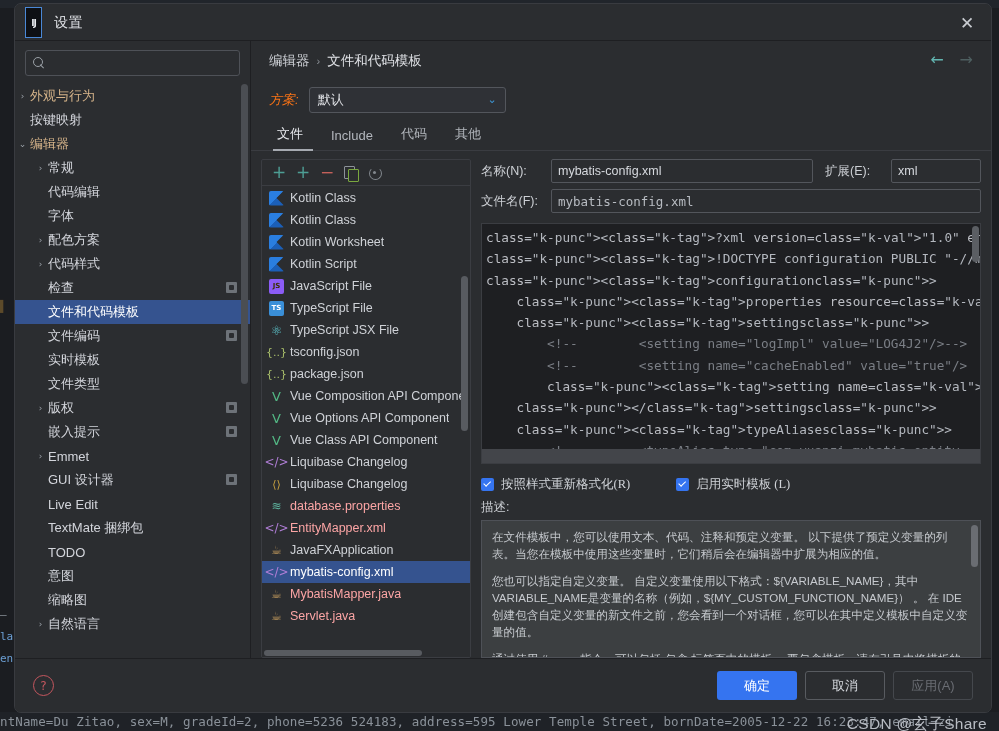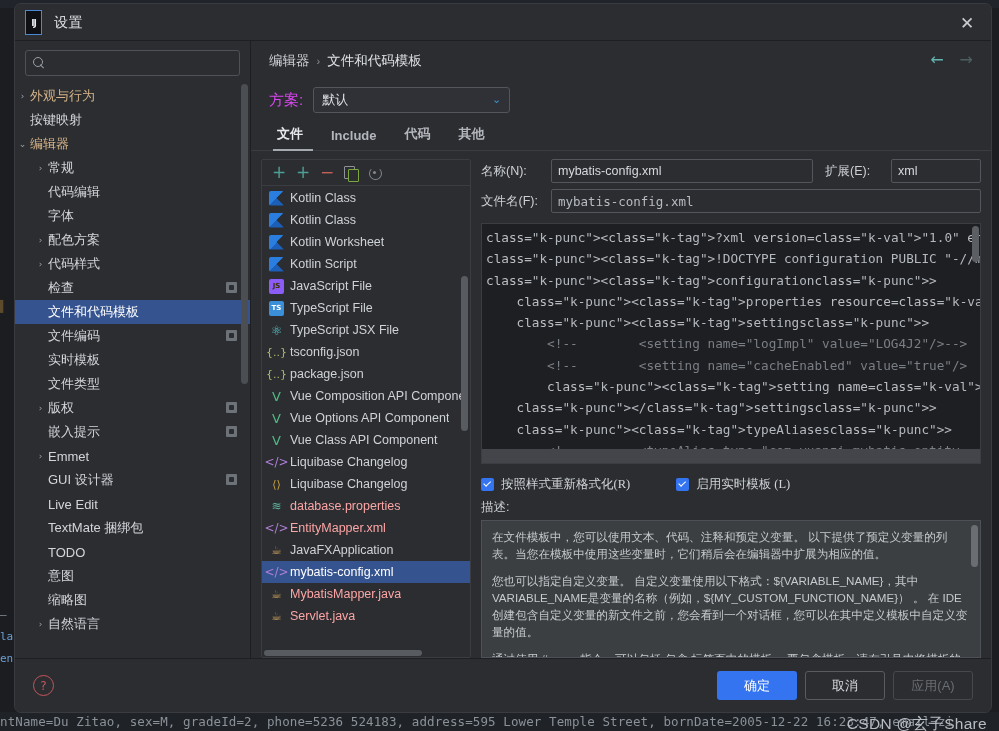--- a/index.html
+++ b/index.html
@@ -57,21 +57,21 @@
 
   
   #titlebar {
     height: 37px; flex: 0 0 37px;
     background: #2b2d30;
     display: flex; align-items: center;
     padding: 0 8px 0 10px;
     position: relative;
   }
   #app-logo {
-    width: 17px; height: 25px;
+    width: 17px; height: 31px;
     border: 1.6px solid #4a88d6;
     background: #0e1014;
     display: flex; align-items: center; justify-content: center;
     font-family: "DejaVu Sans", sans-serif;
     font-size: 9px; font-weight: bold; color: #e8eaee;
     letter-spacing: -1px;
     margin-right: 12px; flex: 0 0 auto;
   }
   #dialog-title {
     font-size: 14px; color: #dfe1e5; letter-spacing: .5px;
@@ -181,41 +181,41 @@
     font-family: "DejaVu Sans", sans-serif;
   }
   .nav-arrow.back { color: #62b5b0; }
   .nav-arrow.fwd  { color: #4e5f60; }
 
   #scheme-row {
     height: 38px; flex: 0 0 38px;
     display: flex; align-items: center; padding: 0 18px;
     gap: 10px;
   }
-  #scheme-label { font-size: 15px; color: #d946ef; }
+  #scheme-label { font-size: 13px; color: #f97316; font-style: italic; }
   #scheme-select {
     width: 197px; height: 26px;
     background: #2f3136; border: 1px solid #53565c; border-radius: 3px;
     display: flex; align-items: center; padding: 0 8px;
     font-size: 13px; color: #e0e2e6; position: relative; cursor: pointer;
   }
   #scheme-select .chev {
     position: absolute; right: 8px; top: 5px;
     color: #3d96d4; font-size: 11px; font-family: "DejaVu Sans", sans-serif;
   }
 
   #tabs-row {
     height: 32px; flex: 0 0 32px;
     display: flex; align-items: flex-end;
     padding: 0 18px; border-bottom: 1px solid #3a3c41;
     gap: 0;
   }
   .tab {
     font-size: 13px; color: #b3b7bd; padding: 0 14px 7px 14px;
-    cursor: pointer; position: relative; font-weight: bold;
+    cursor: pointer; position: relative;
   }
   .tab:first-child { padding-left: 8px; }
   .tab.active { color: #e6e8ec; }
   .tab.active::after {
     content: ""; position: absolute; left: 4px; right: 4px; bottom: -1px;
     height: 2px; background: #a6aab1;
   }
 
   
   #split {

